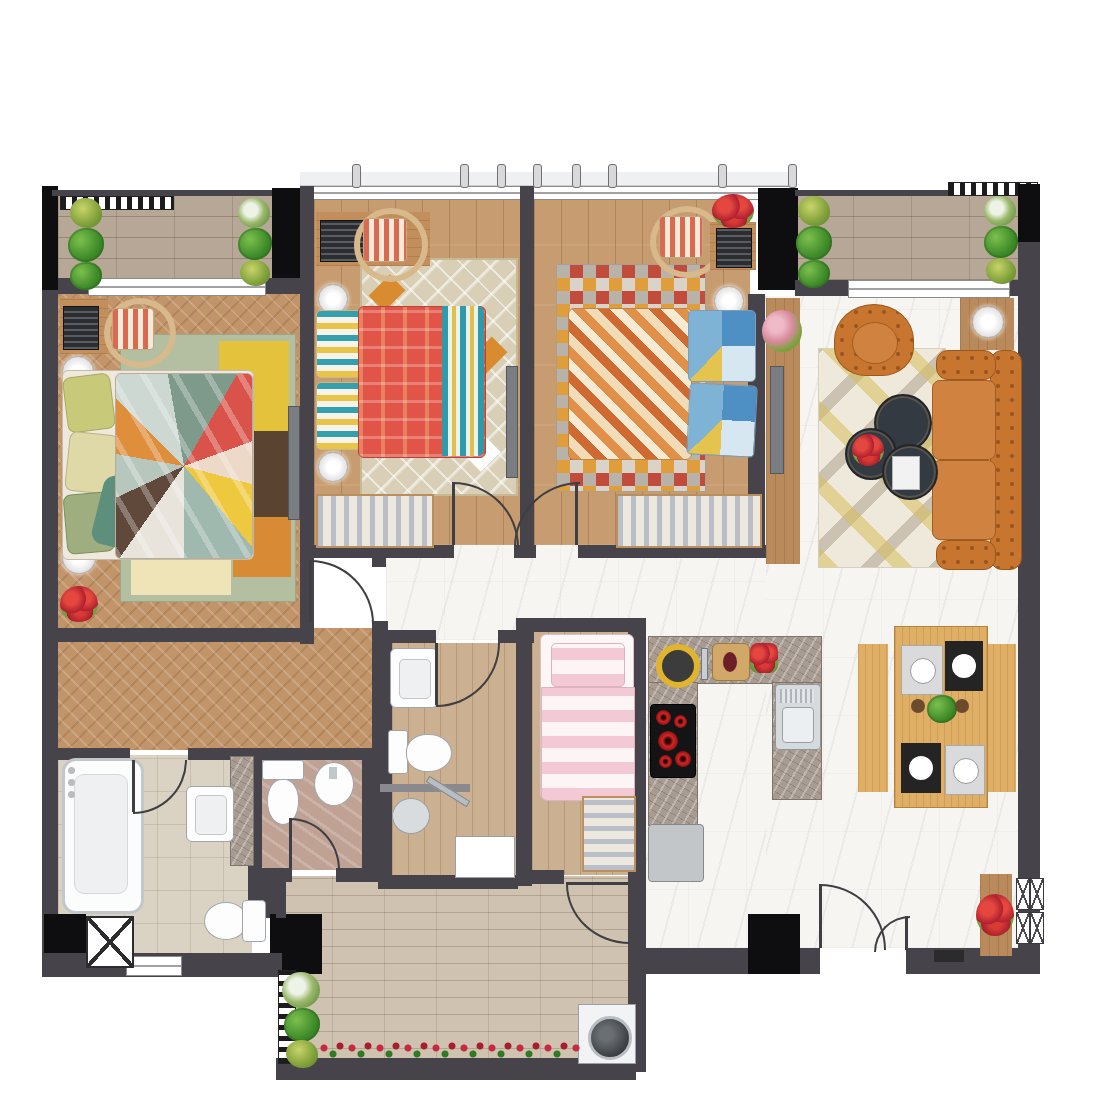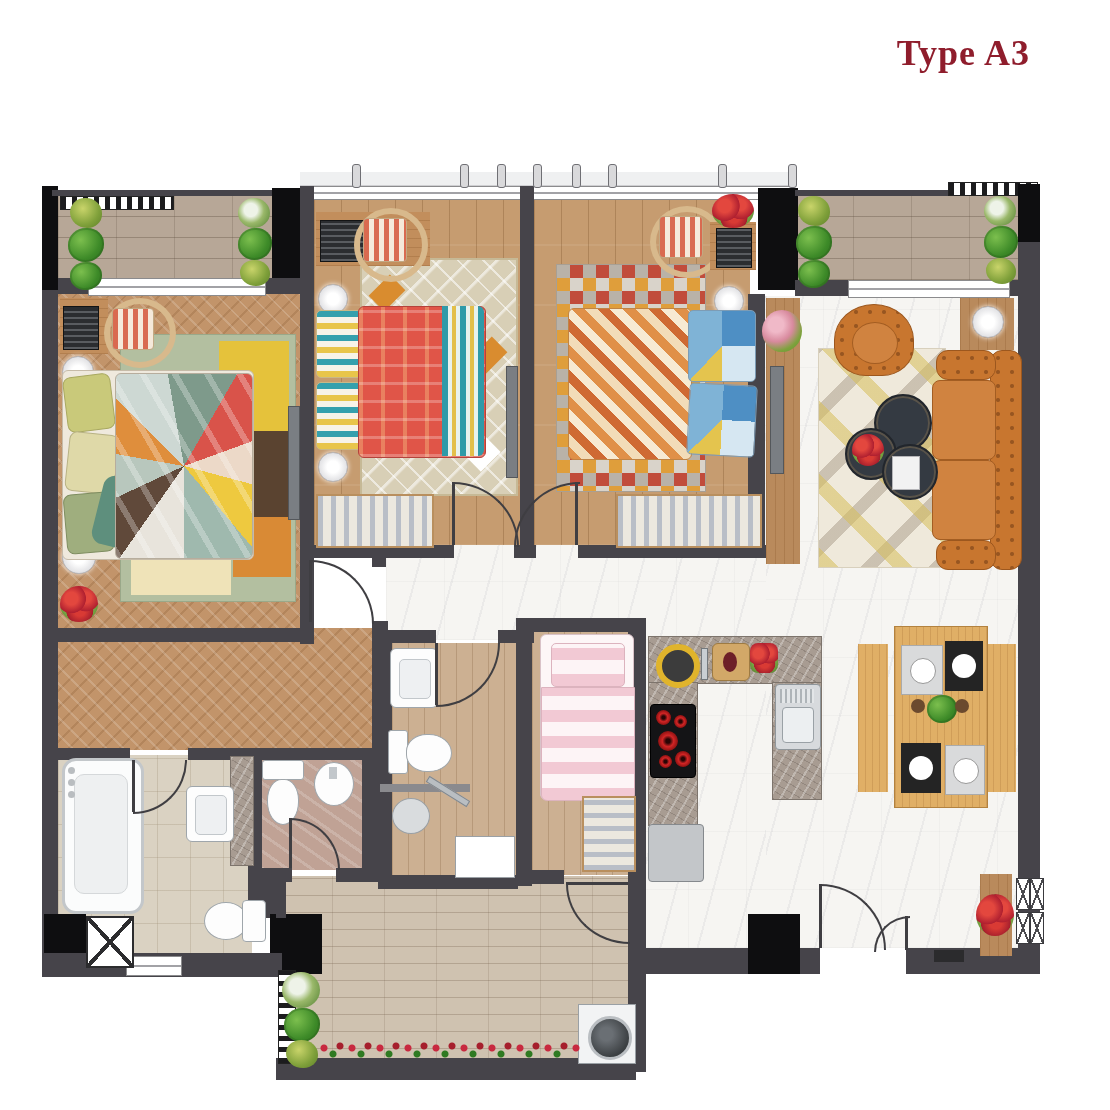--- a/index.html
+++ b/index.html
@@ -65,21 +65,20 @@
   .pild{background:repeating-linear-gradient(0deg,#f2c9d4 0 12px,#fdf4f6 12px 26px);border:1px solid #dcb3be;border-radius:5px}
   .cook{background:#141416;border-radius:4px;border:1px solid #000}
   .burner{background:radial-gradient(circle,#2a0505 15%,#d22525 40%,#8e1212 70%,#2a0505 75%);border-radius:50%}
   .steel{background:#d7dadd;border:1px solid #8f969b;border-radius:4px}
   .lift{background:#fff;border:2px solid #2c2c2e;background-image:linear-gradient(to top right,transparent 47%,#2c2c2e 47%,#2c2c2e 53%,transparent 53%),linear-gradient(to bottom right,transparent 47%,#2c2c2e 47%,#2c2c2e 53%,transparent 53%)}
 </style>
 </head>
 <body>
 
 <div id="canvas">
-  <div class="a title" style="left:860px;top:32px;width:170px;height:50px">Type A3</div>
 
   <div class="a deck" style="left:58px;top:196px;width:216px;height:84px"></div>
   <div class="a deck" style="left:795px;top:194px;width:223px;height:86px"></div>
   <div class="a herr" style="left:58px;top:294px;width:244px;height:336px"></div>
   <div class="a plankv" style="left:314px;top:196px;width:208px;height:350px"></div>
   <div class="a plankv" style="left:534px;top:196px;width:216px;height:350px"></div>
   <div class="a marble" style="left:765px;top:296px;width:253px;height:652px"></div>
   <div class="a marble" style="left:386px;top:545px;width:380px;height:95px"></div>
   <div class="a marble" style="left:630px;top:640px;width:136px;height:308px"></div>
   <div class="a herr" style="left:56px;top:628px;width:318px;height:122px"></div>

